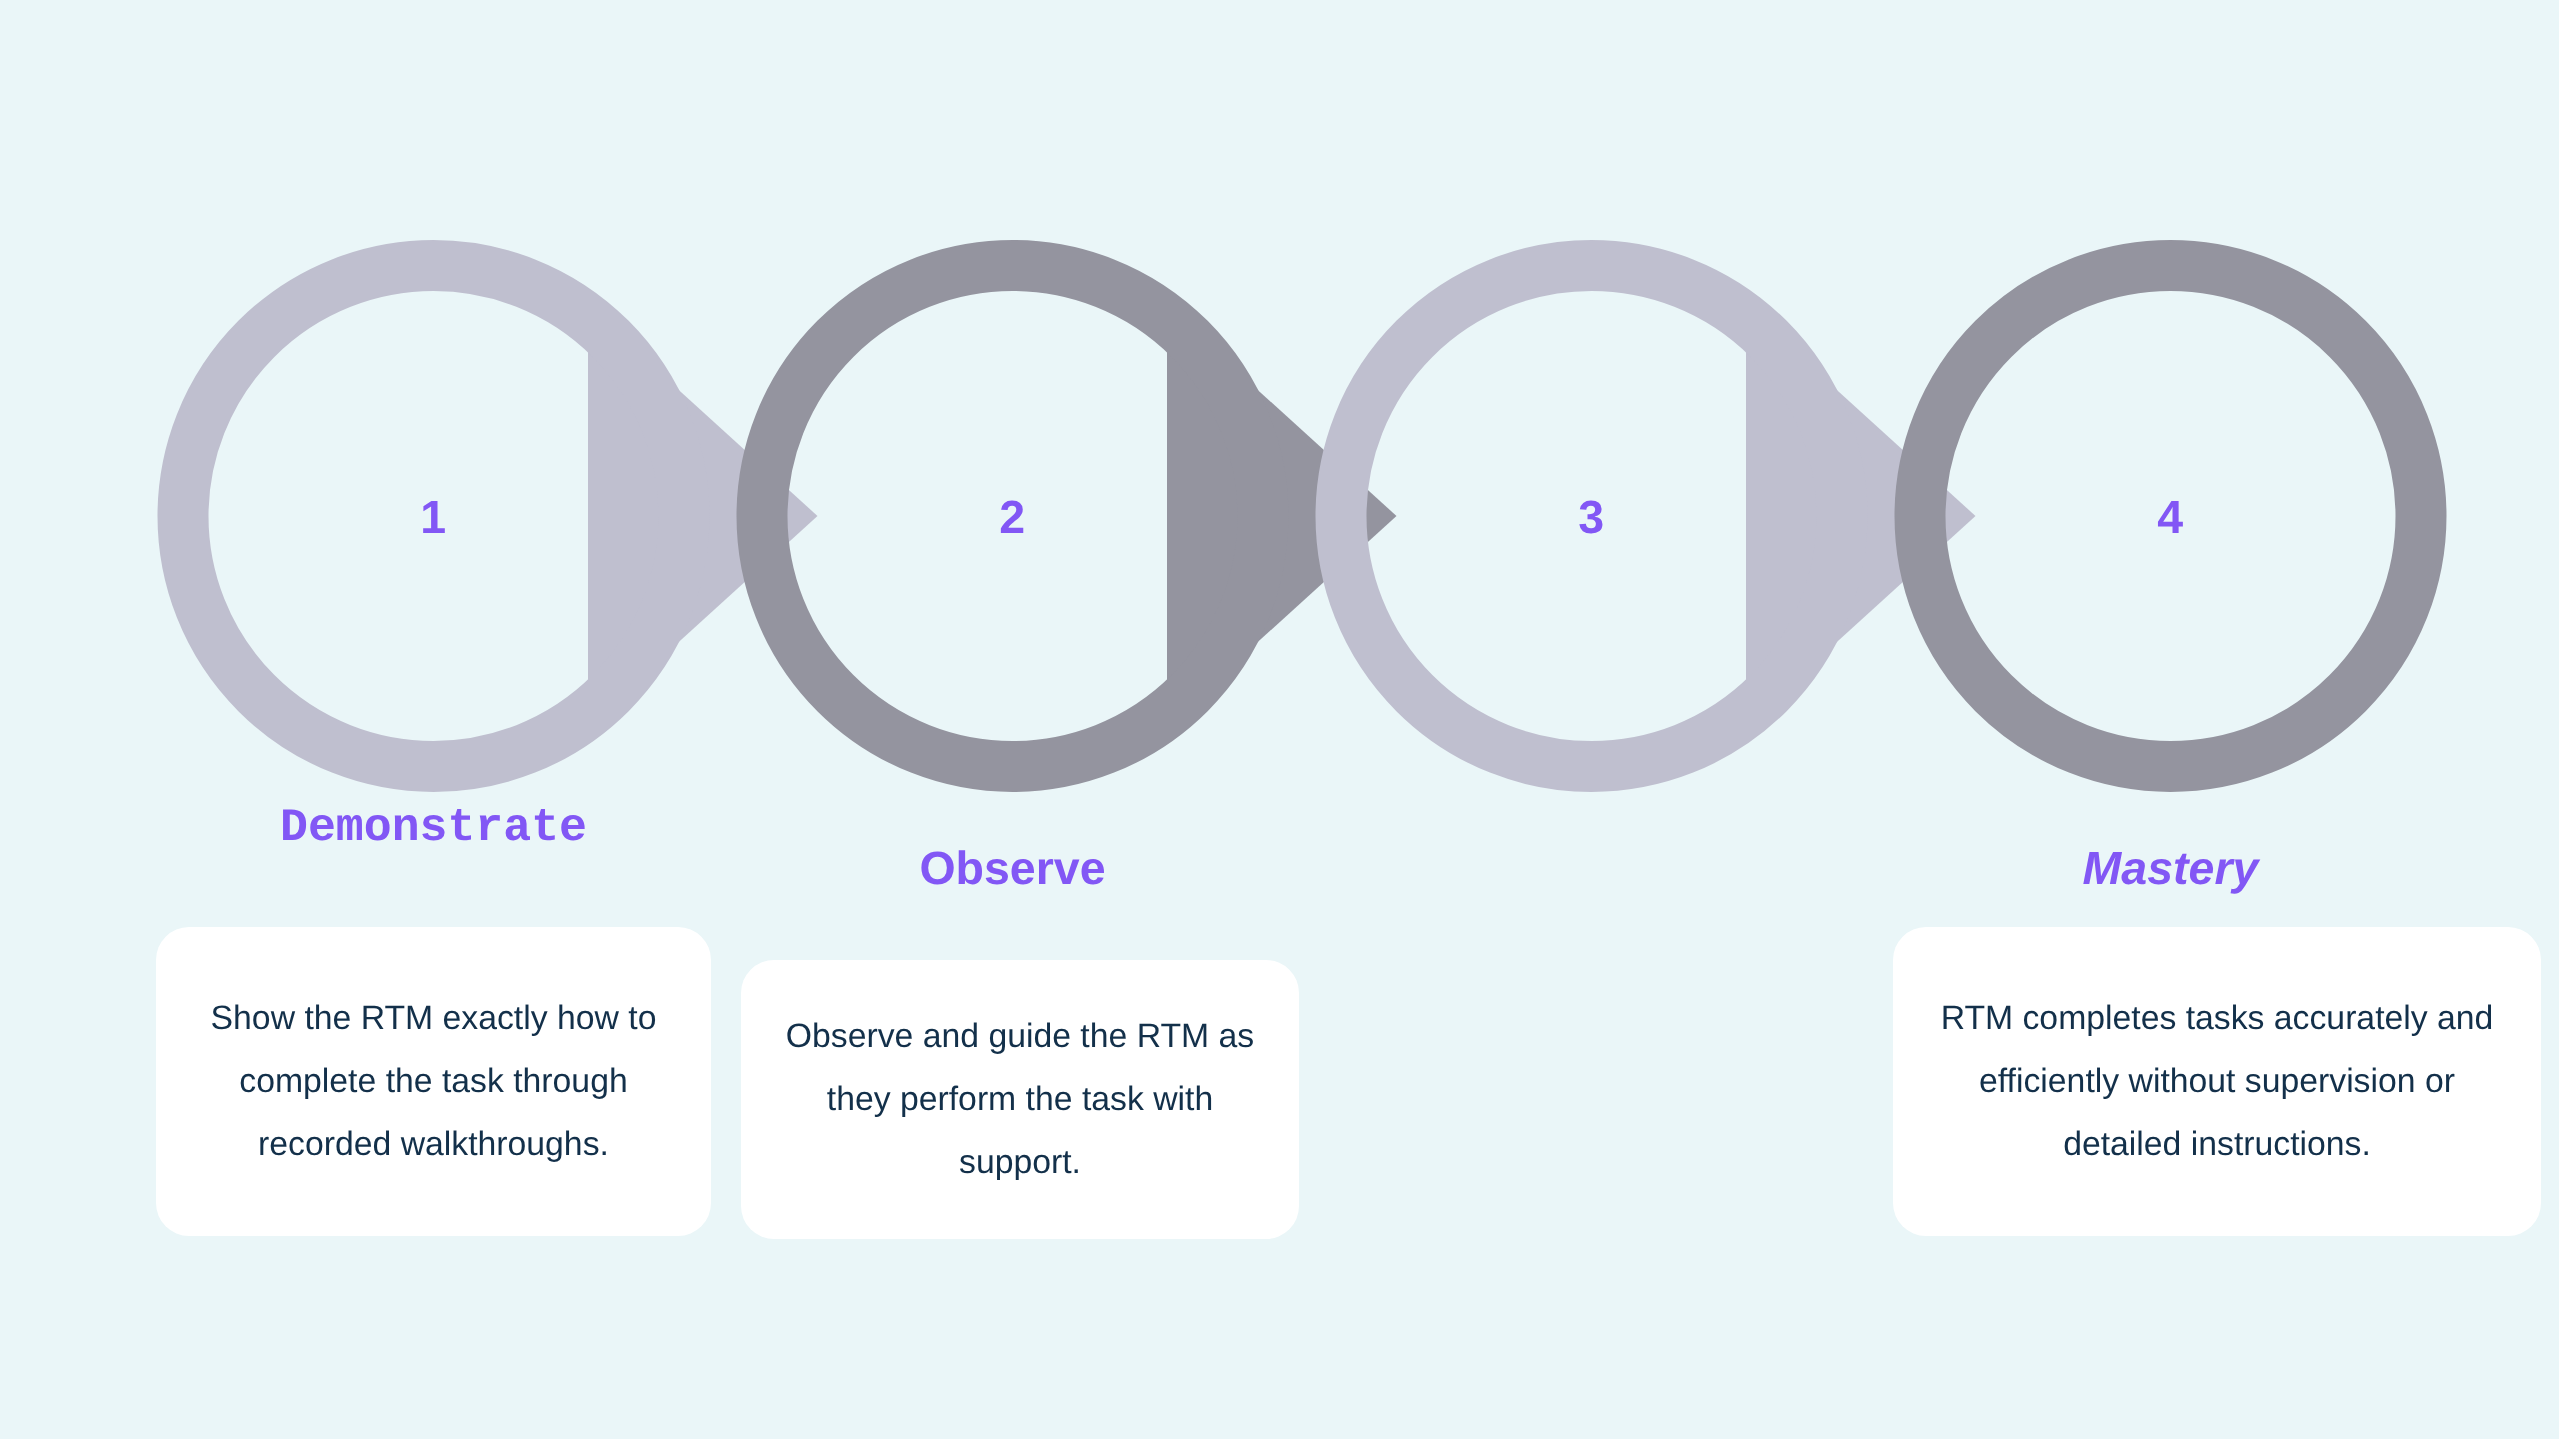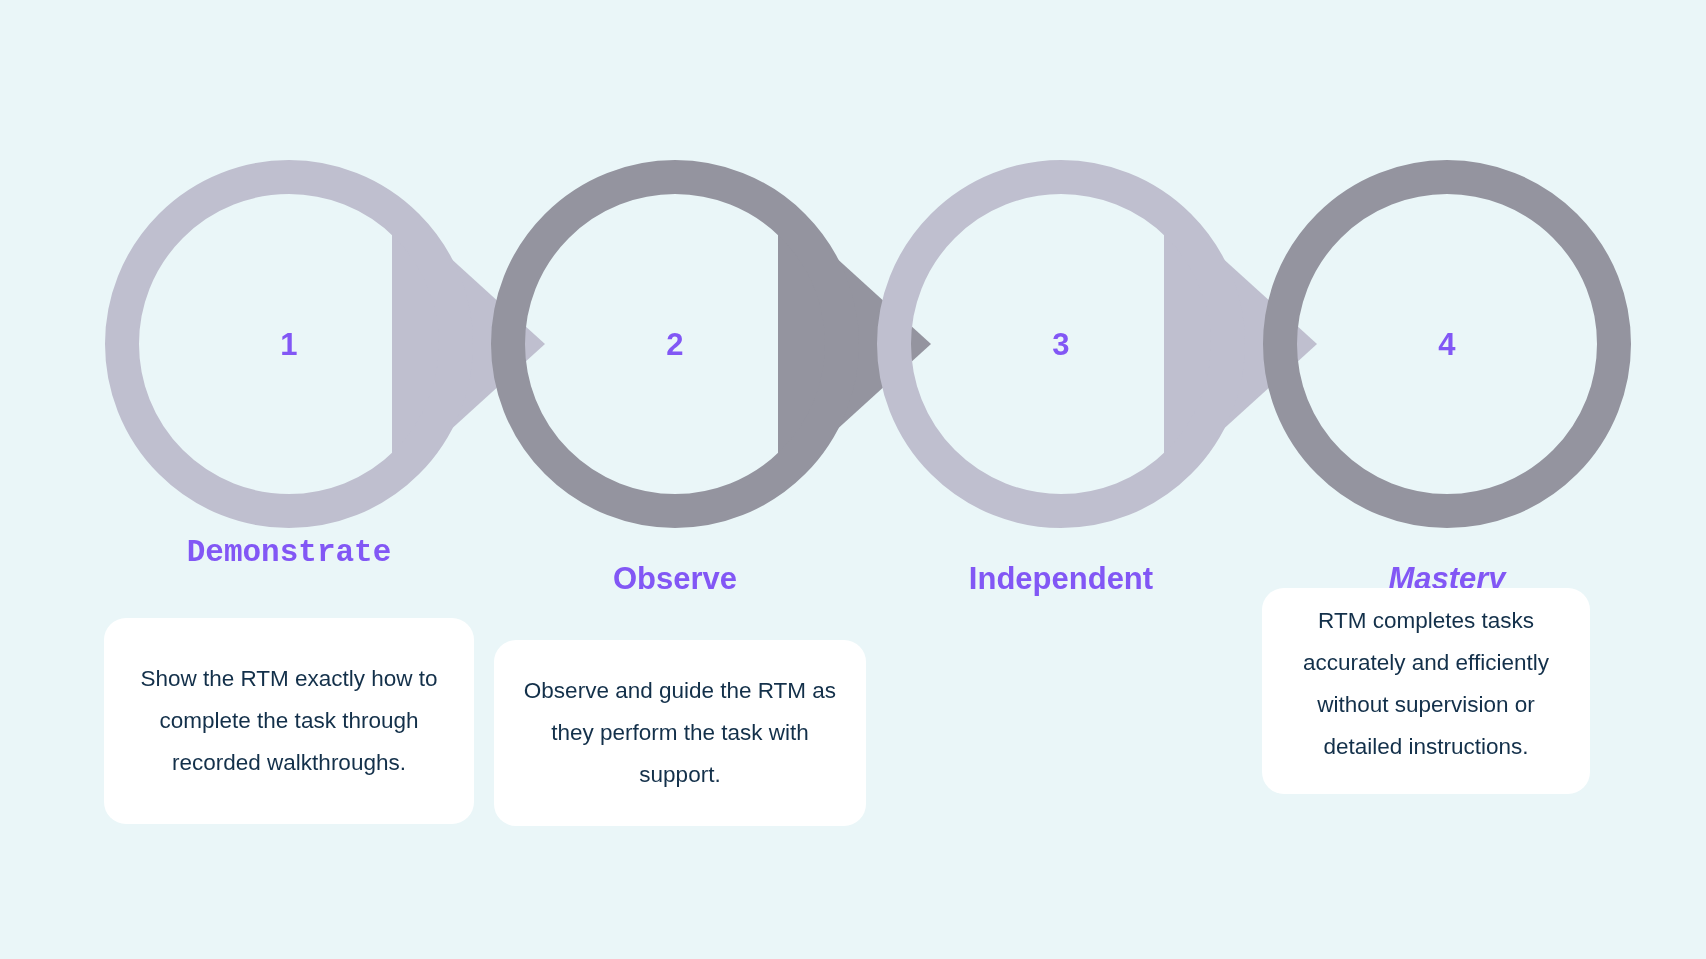--- a/index.html
+++ b/index.html
@@ -102,29 +102,28 @@
     </g>
   </svg>
 
   <div class="step-number" style="left:229px; top:329px;">1</div>
   <div class="step-number" style="left:615px; top:329px;">2</div>
   <div class="step-number" style="left:1001px; top:329px;">3</div>
   <div class="step-number" style="left:1387px; top:329px;">4</div>
 
   <div class="step-title" style="left:109px; top:536px; width:360px;font-family:Liberation Mono, monospace;">Demonstrate</div>
   <div class="step-title" style="left:495px; top:562px; width:360px;">Observe</div>
-  <div class="step-title" style="left:881px; top:562px; width:360px;">Independent</div>
   <div class="step-title" style="left:1267px; top:562px; width:360px;font-style:italic;">Mastery</div>
 
   <div class="step-card" style="left:104px; top:618px; width:370px; height:206px;">
     <div class="step-card-text">Show the RTM exactly how to complete the task through recorded walkthroughs.</div>
   </div>
 
   <div class="step-card" style="left:494px; top:640px; width:372px; height:186px;">
     <div class="step-card-text">Observe and guide the RTM as they perform the task with support.</div>
   </div>
 
 
-  <div class="step-card" style="left:1262px; top:588px; width:328px; height:206px;align-items:flex-end;">
+  <div class="step-card" style="left:1262px; top:618px; width:432px; height:206px;">
     <div class="step-card-text">RTM completes tasks accurately and efficiently without supervision or detailed instructions.</div>
   </div>
 
 </div>
 
 </body></html>

